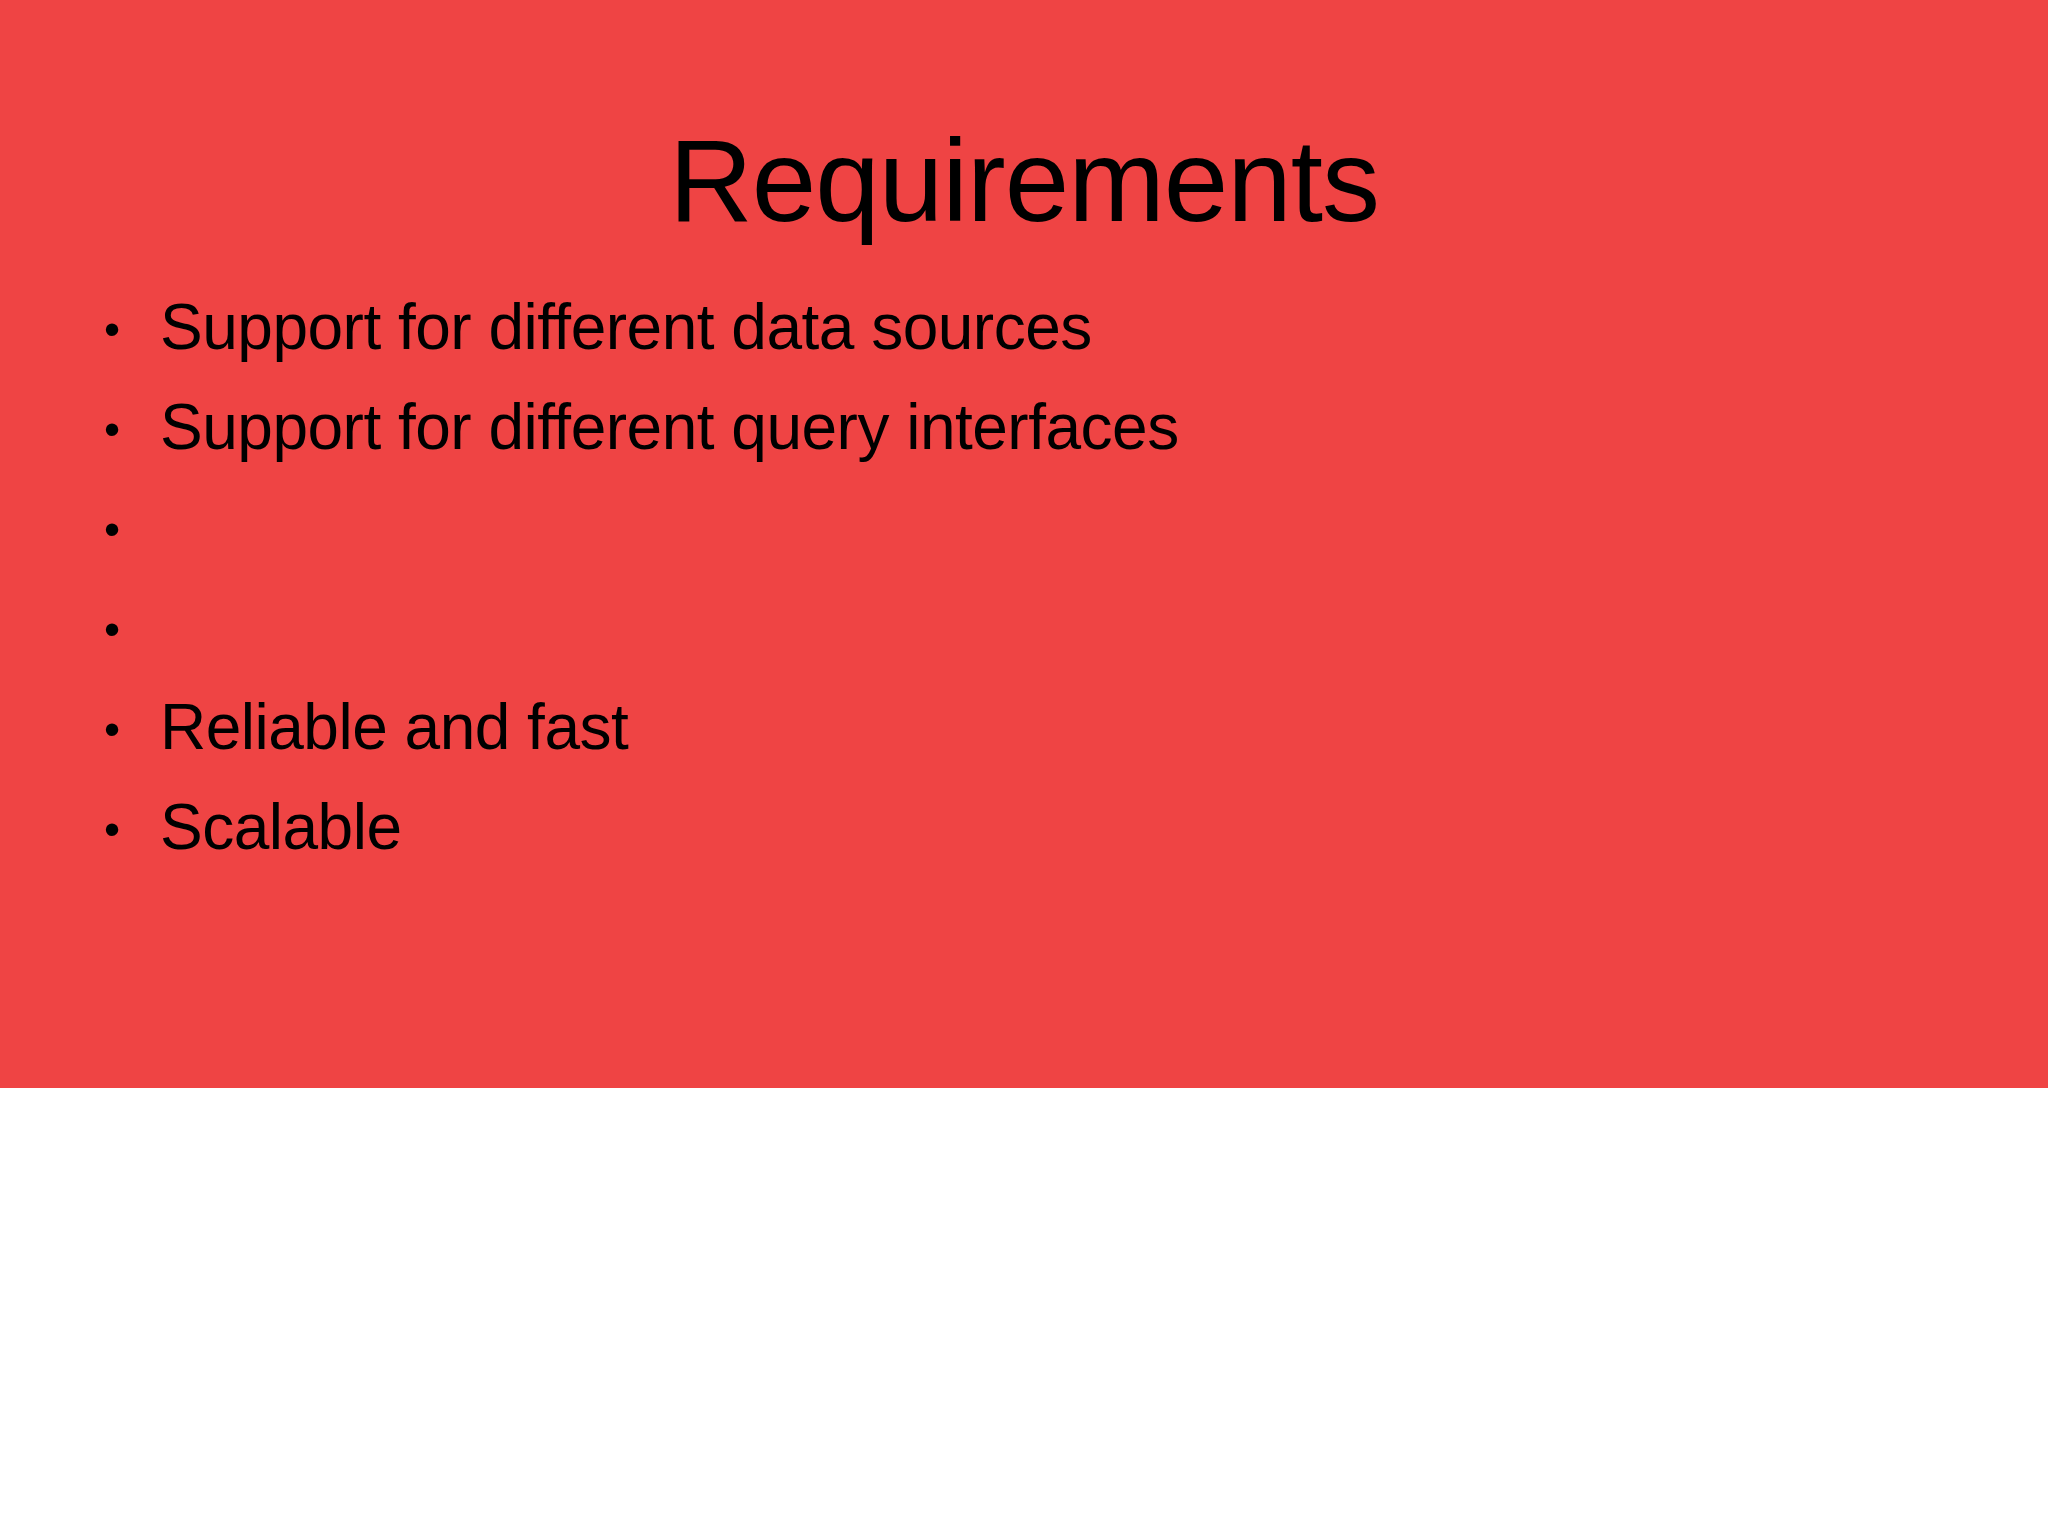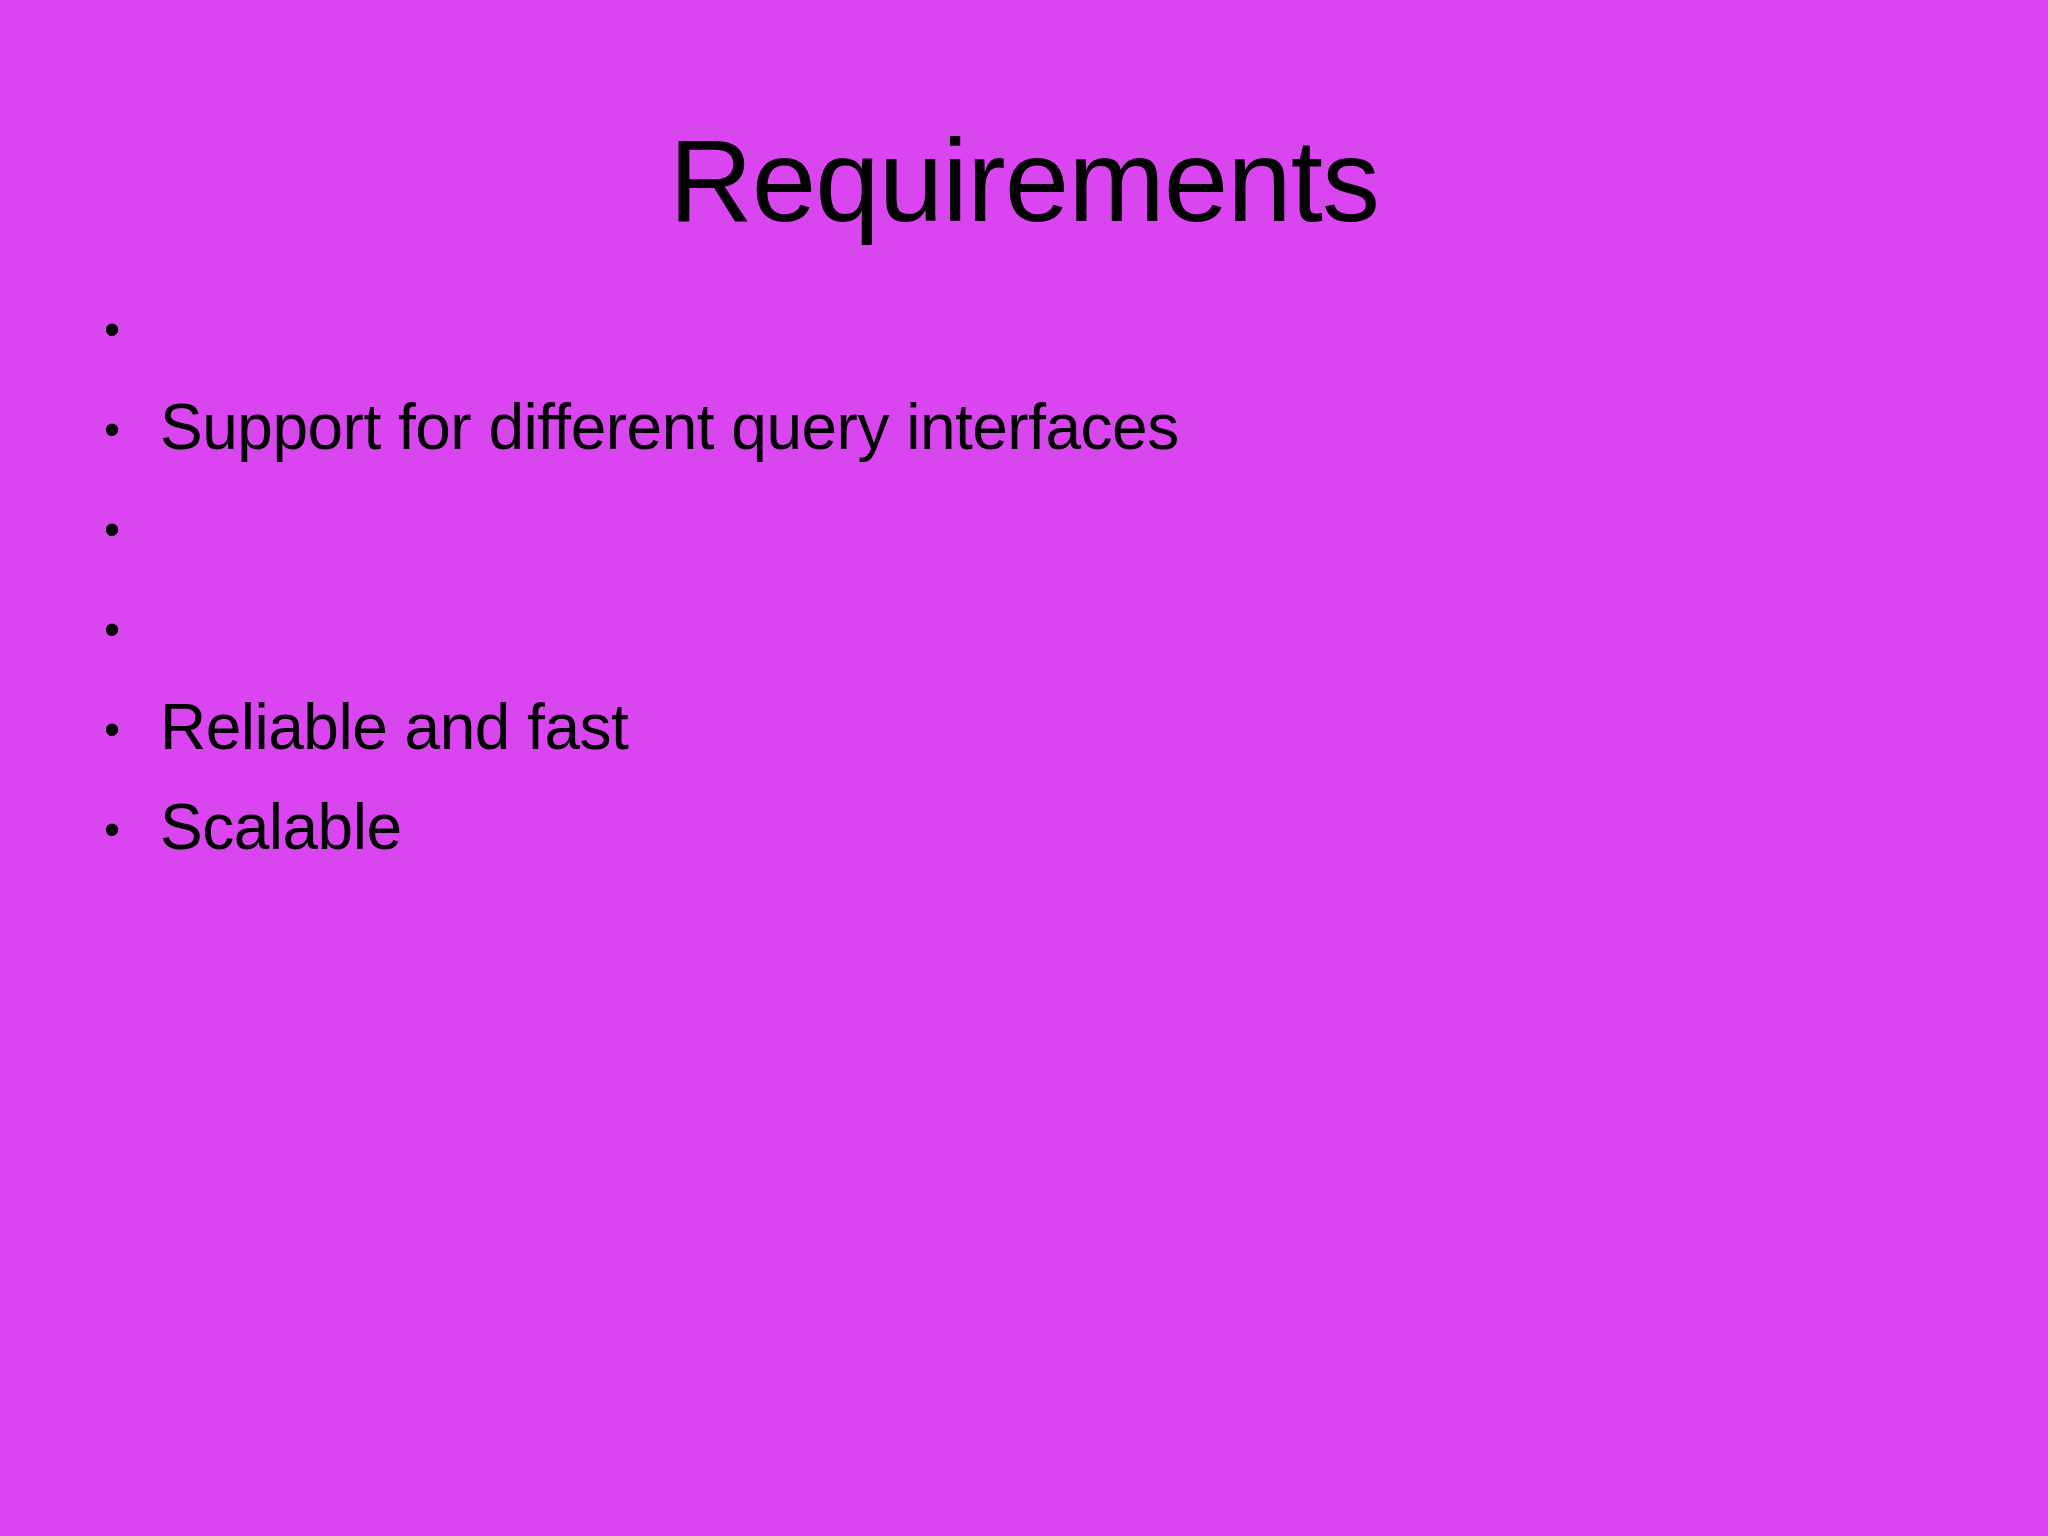--- a/index.html
+++ b/index.html
@@ -3,22 +3,22 @@
 <meta charset="utf-8">
 <style>
   html, body {
     margin: 0;
     padding: 0;
     background: #ffffff;
   }
   .slide {
     position: relative;
     width: 2048px;
-    height: 1536px;
-    background: #d946ef;
+    height: 1088px;
+    background: #ef4444;
     color: #000000;
     font-family: "Liberation Sans", sans-serif;
     overflow: hidden;
   }
   .slide-title {
     position: absolute;
     top: 118px;
     left: 0;
     width: 100%;
     text-align: center;
@@ -60,20 +60,21 @@
 </style>
 </head>
 <body>
 
 <div class="slide">
   <h1 class="slide-title">Requirements</h1>
 
   <ul class="bullet-list">
     <li class="bullet-item">
       <span class="bullet-marker">•</span>
+      <span class="bullet-text">Support for different data sources</span>
     </li>
     <li class="bullet-item">
       <span class="bullet-marker">•</span>
       <span class="bullet-text">Support for different query interfaces</span>
     </li>
     <li class="bullet-item">
       <span class="bullet-marker">•</span>
     </li>
     <li class="bullet-item">
       <span class="bullet-marker">•</span>

